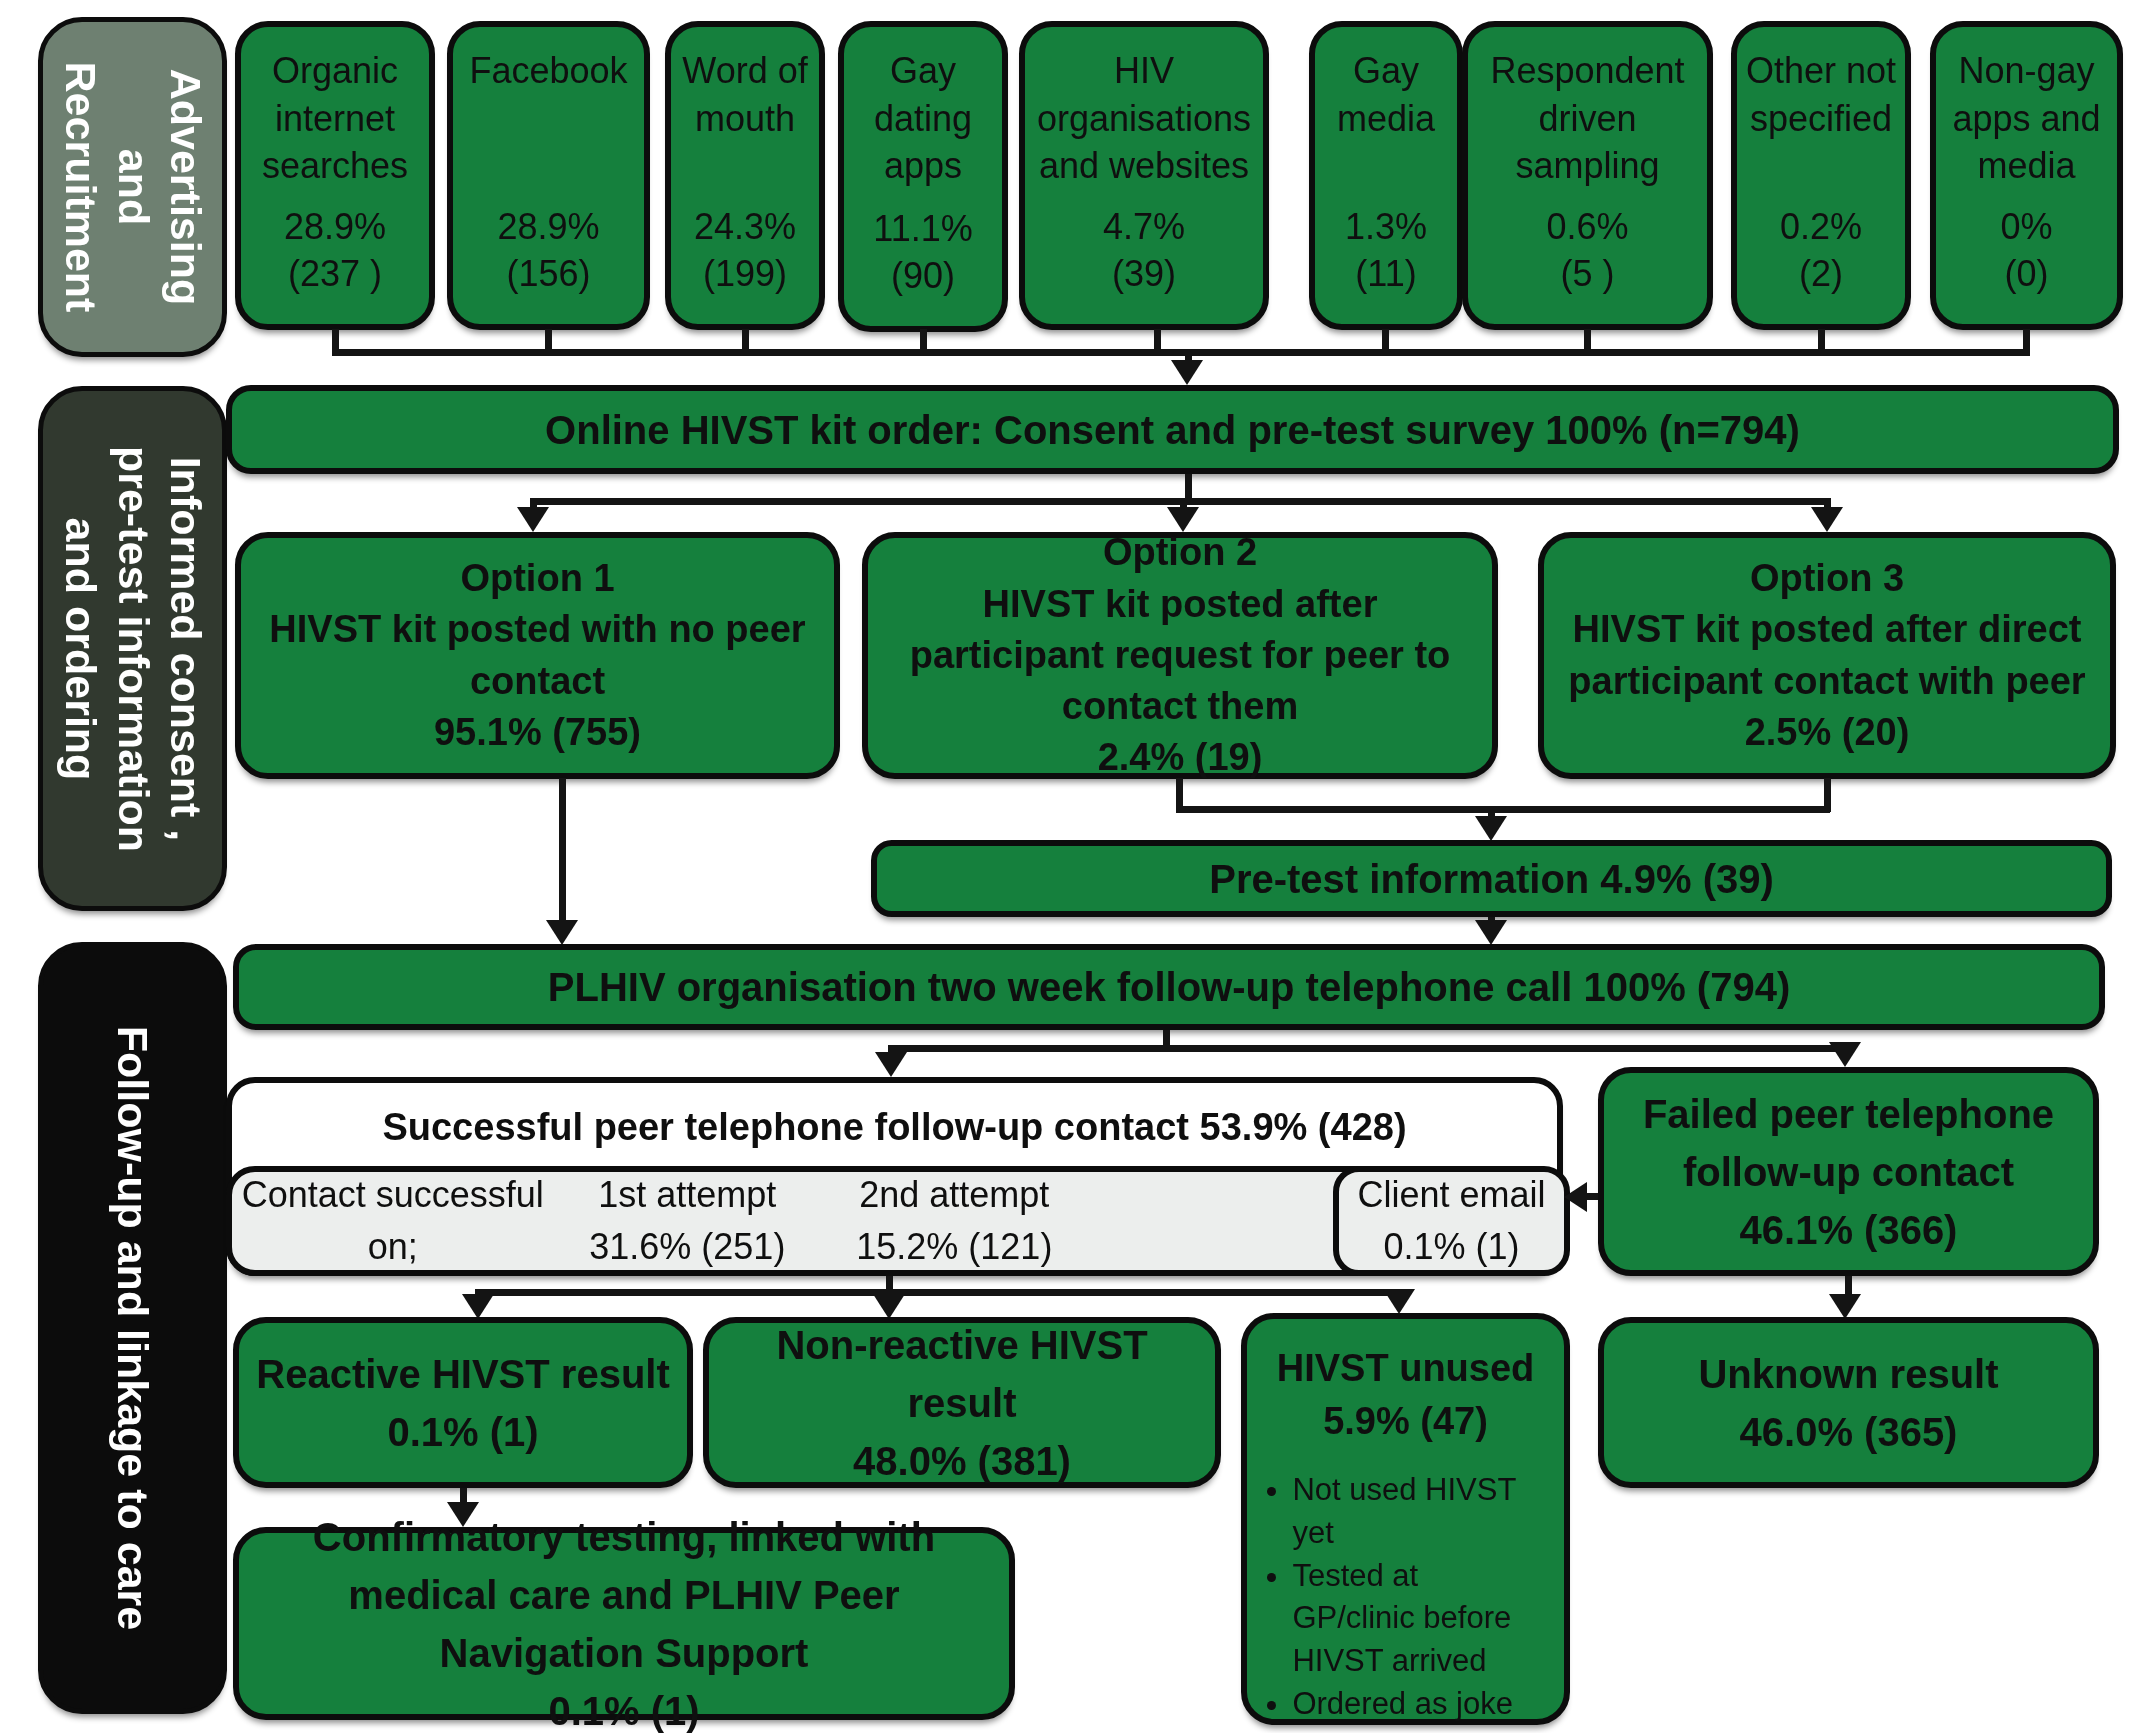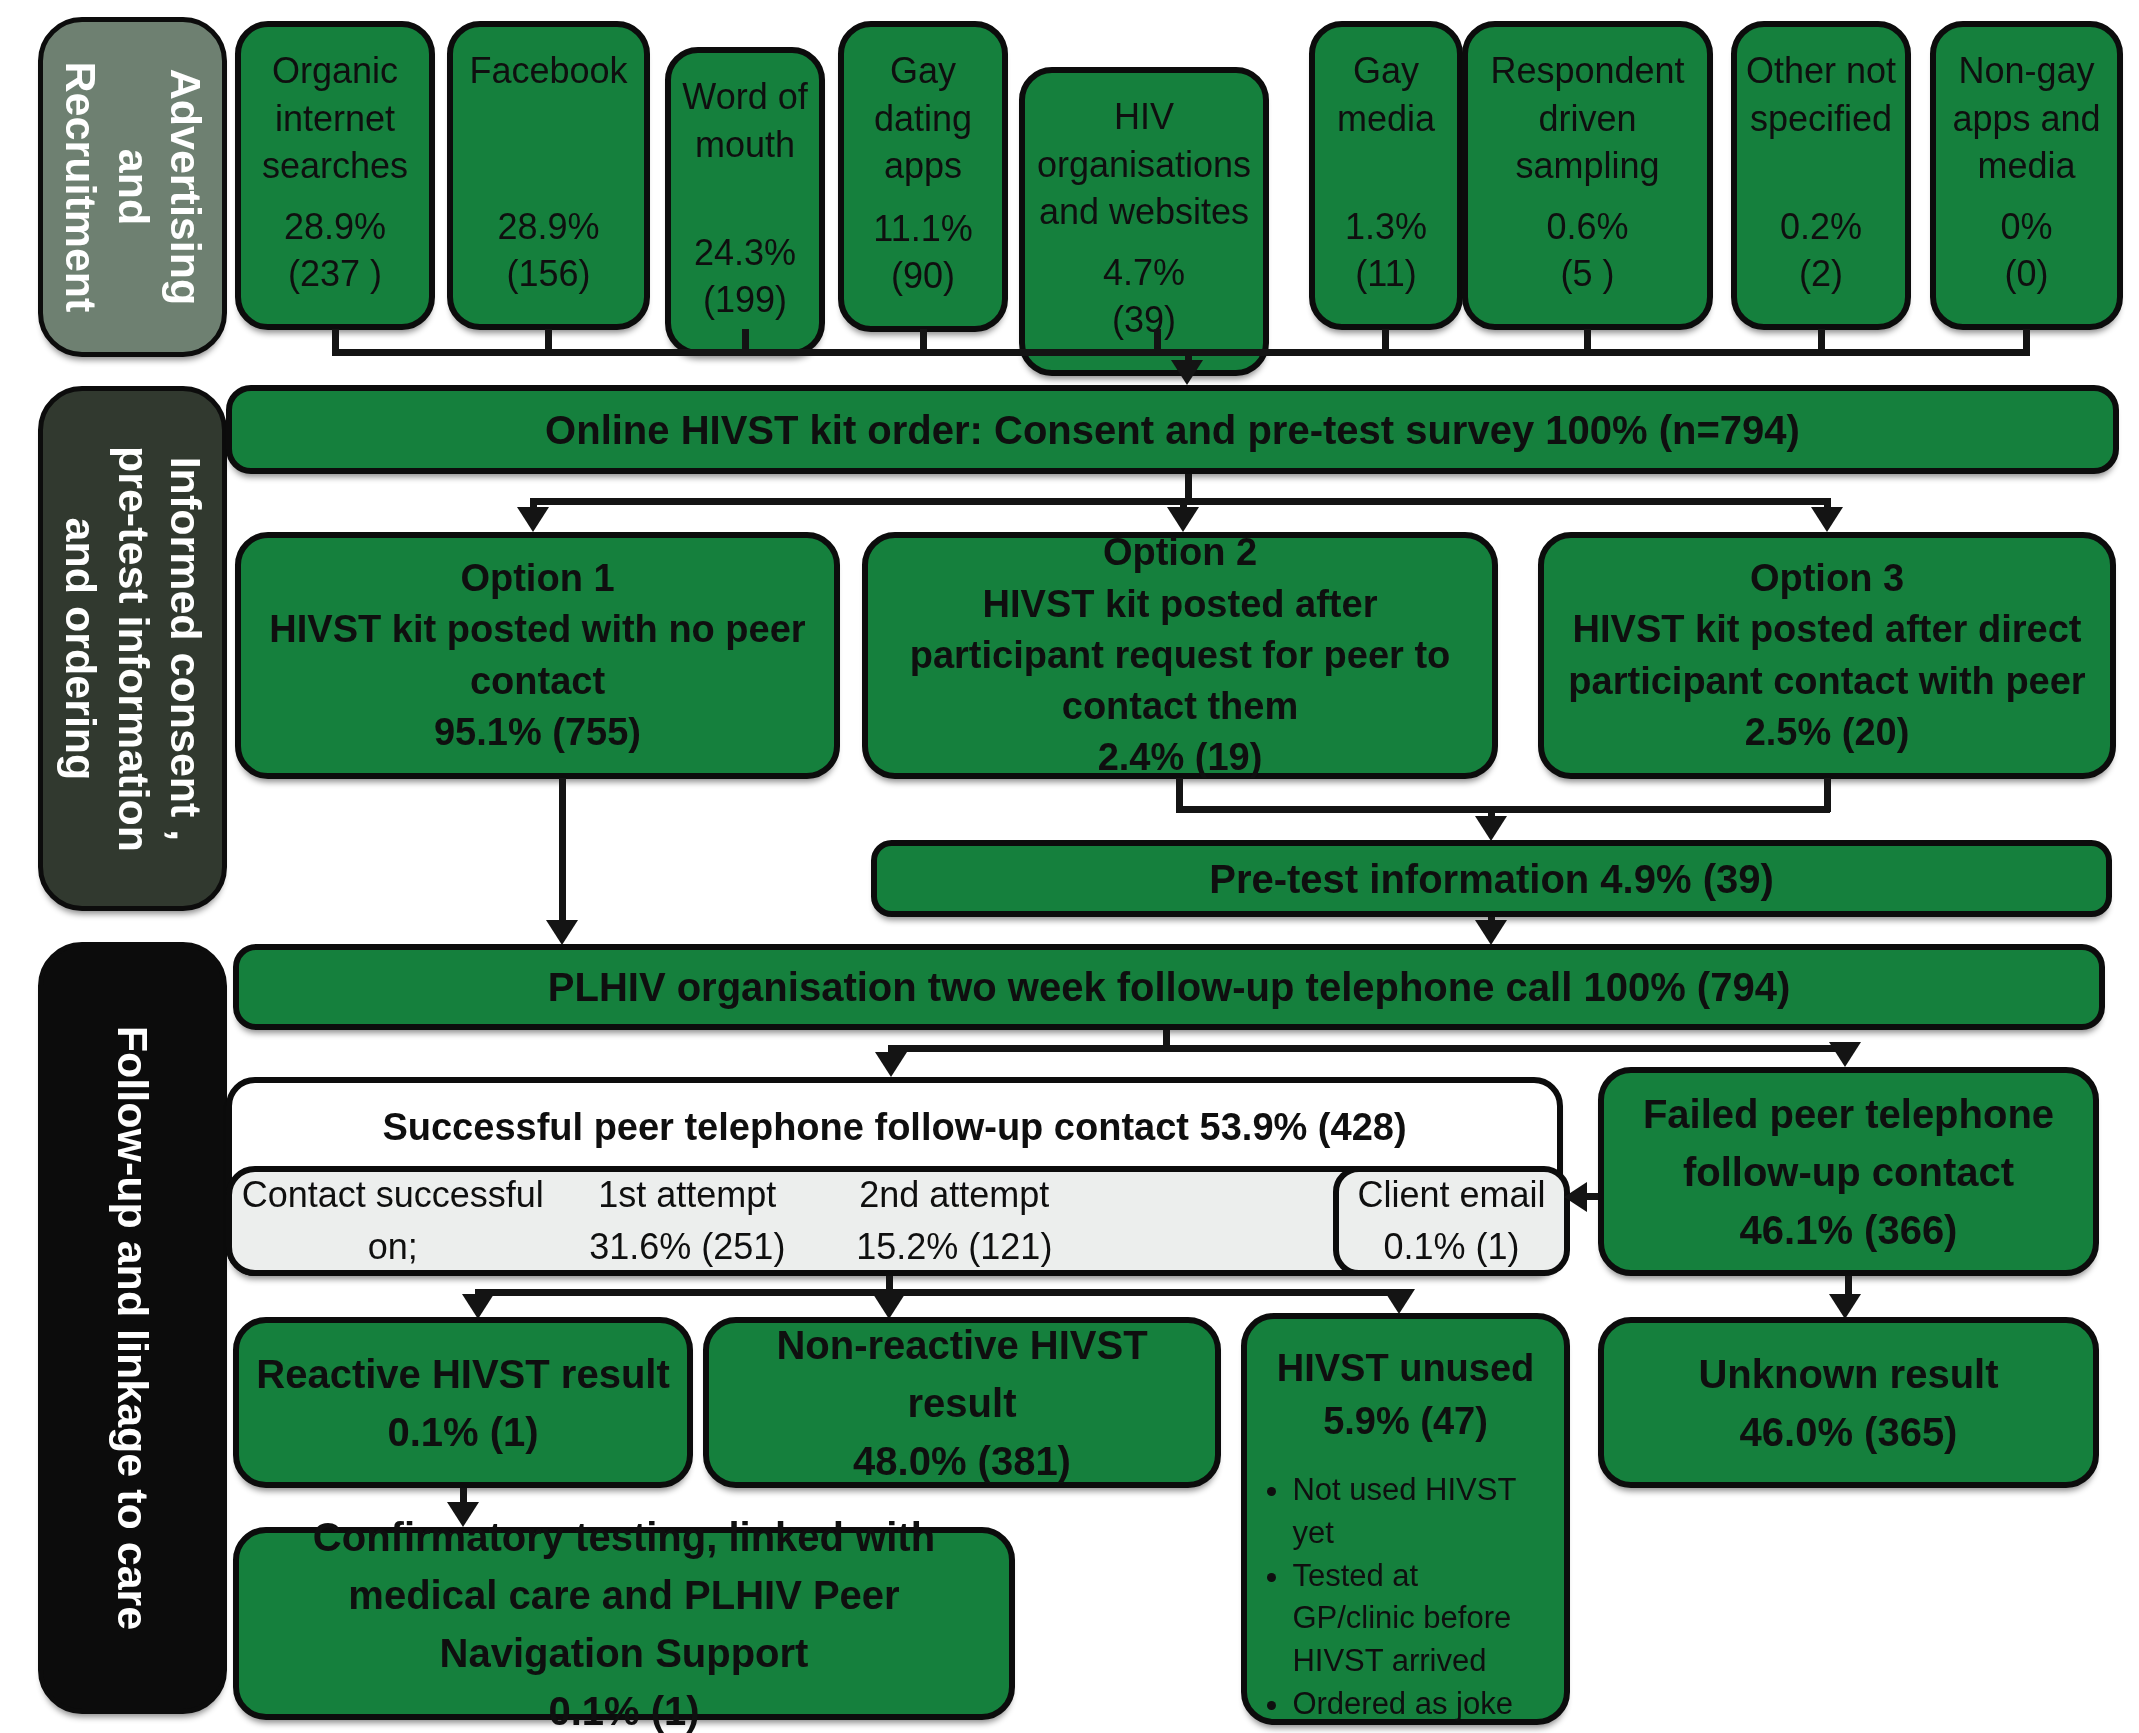--- a/index.html
+++ b/index.html
@@ -68,31 +68,31 @@
   <div class="box src" style="left:235px;top:20.6px;width:200px;height:309px;">
     <div class="lbl">Organic internet searches</div>
     <div class="pct">28.9%</div>
     <div class="n">(237 )</div>
   </div>
   <div class="box src" style="left:447px;top:20.6px;width:203px;height:309px;">
     <div class="lbl">Facebook</div>
     <div class="pct">28.9%</div>
     <div class="n">(156)</div>
   </div>
-  <div class="box src" style="left:665px;top:20.6px;width:160px;height:309px;margin-top:26px;">
+  <div class="box src" style="left:665px;top:20.6px;width:160px;height:309px;">
     <div class="lbl">Word of mouth</div>
     <div class="pct">24.3%</div>
     <div class="n">(199)</div>
   </div>
   <div class="box src" style="left:838px;top:20.6px;width:170px;height:311px;">
     <div class="lbl">Gay dating apps</div>
     <div class="pct">11.1%</div>
     <div class="n">(90)</div>
   </div>
-  <div class="box src" style="left:1019px;top:20.6px;width:250px;height:309px;margin-top:46px;">
+  <div class="box src" style="left:1019px;top:20.6px;width:250px;height:309px;">
     <div class="lbl">HIV organisations and websites</div>
     <div class="pct">4.7%</div>
     <div class="n">(39)</div>
   </div>
   <div class="box src" style="left:1309px;top:20.6px;width:154px;height:309px;">
     <div class="lbl">Gay media</div>
     <div class="pct">1.3%</div>
     <div class="n">(11)</div>
   </div>
   <div class="box src" style="left:1462px;top:20.6px;width:251px;height:309px;">

